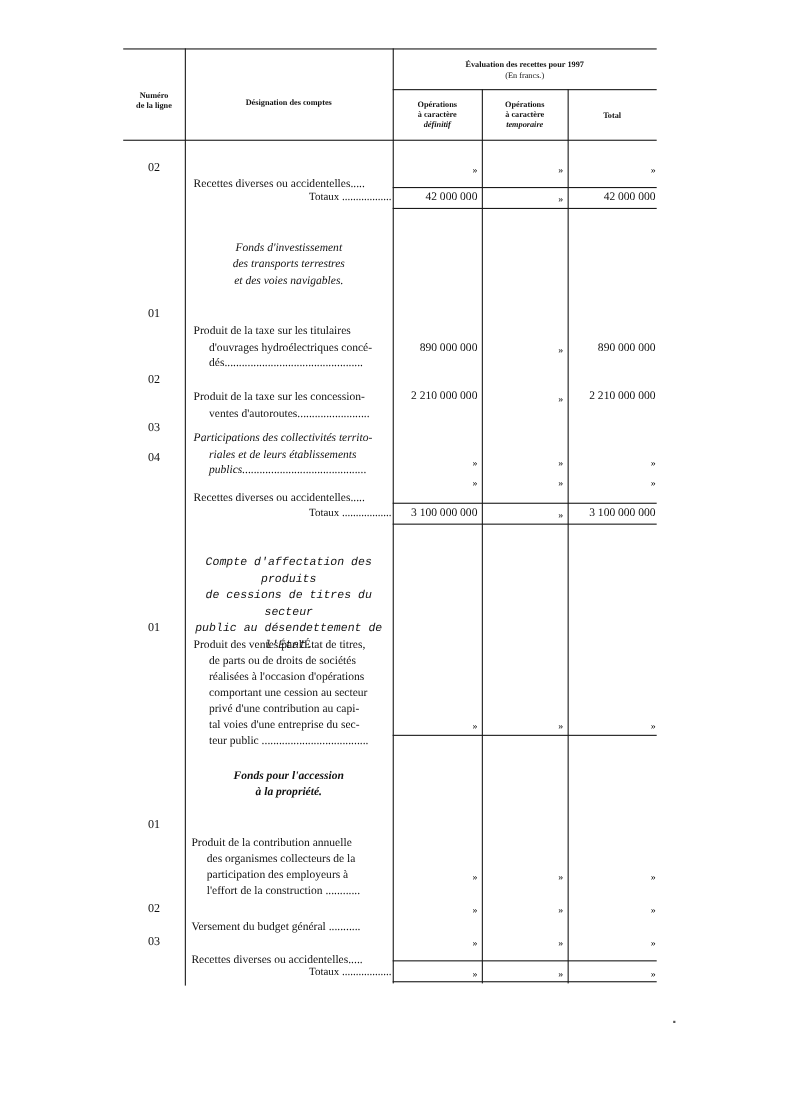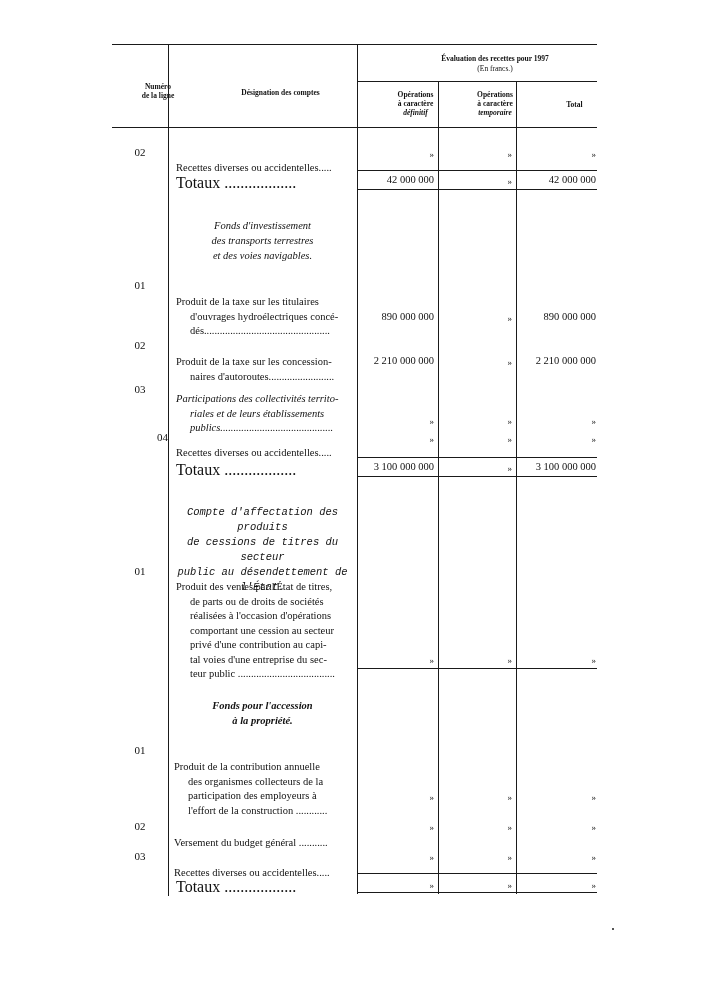--- a/index.html
+++ b/index.html
@@ -1,32 +1,32 @@
 <!DOCTYPE html>
 <html><head>
 <meta charset="utf-8">
 <style>
   html, body { margin: 0; padding: 0; background: #ffffff; }
   body { width: 728px; height: 1007px; position: relative; overflow: hidden;
          font-family: "Liberation Serif", "DejaVu Serif", serif; color: #111; }
   .abs { position: absolute; }
   .hline { position: absolute; height: 0; border-top: 1.3px solid #1a1a1a; }
   .vline { position: absolute; width: 0; border-left: 1.3px solid #1a1a1a; }
-  .hdr { font-size: 7.5px; font-weight: bold; text-align: center; line-height: 9px; padding-left: 18px; }
+  .hdr { font-size: 7.5px; font-weight: bold; text-align: center; line-height: 9px; }
   .hdr-sub { font-size: 7.5px; font-weight: normal; }
   .num { font-size: 11px; width: 56px; text-align: center; left: 112px; }
   .desc { font-size: 10.5px; line-height: 14.5px; left: 176px; width: 180px; margin-top: 16px; }
   .desc .cont { padding-left: 14px; display: block; }
   .ital { font-style: italic; text-align: center; left: 168px; width: 189px; font-size: 10.5px; line-height: 15px; }
   .val { font-size: 10.5px; text-align: right; }
   .c1 { left: 357px; width: 77px; }
   .c2 { left: 438px; width: 74px; }
   .c3 { left: 516px; width: 80px; }
   .raq { font-size: 9px; }
-  .tot { font-size: 16px; left: 176px; width: 180px; text-align: left; }
+  .tot { font-size: 10px; left: 176px; width: 180px; text-align: right; }
 </style>
 </head>
 <body>
 
 <div>
 
   <div class="hline" style="left:112px; width:485px; top:44px;"></div>
 
   <div class="hline" style="left:357px; width:240px; top:81px;"></div>
 
@@ -99,41 +99,41 @@
     </div>
     <div class="abs val c1" style="top:311px;">890 000 000</div>
     <div class="abs val raq c2" style="top:313px;">»</div>
     <div class="abs val c3" style="top:311px;">890 000 000</div>
   </div>
 
   <div>
     <div class="abs num" style="top:339px;">02</div>
     <div class="abs desc" style="top:339px;">
       <span>Produit de la taxe sur les concession-</span>
-      <span class="cont">naires d'autoroutes.........................</span>
+      <span class="cont">ventes d'autoroutes.........................</span>
     </div>
     <div class="abs val c1" style="top:355px;">2 210 000 000</div>
     <div class="abs val raq c2" style="top:357px;">»</div>
     <div class="abs val c3" style="top:355px;">2 210 000 000</div>
   </div>
 
   <div>
     <div class="abs num" style="top:383px;">03</div>
     <div class="abs desc" style="top:376px;font-style:italic;">
       <span>Participations des collectivités territo-</span>
       <span class="cont">riales et de leurs établissements</span>
       <span class="cont">publics...........................................</span>
     </div>
     <div class="abs val raq c1" style="top:416px;">»</div>
     <div class="abs val raq c2" style="top:416px;">»</div>
     <div class="abs val raq c3" style="top:416px;">»</div>
   </div>
 
   <div>
-    <div class="abs num" style="top:431px;text-align:right;">04</div>
+    <div class="abs num" style="top:410px;">04</div>
     <div class="abs desc" style="top:430px;">
       <span>Recettes diverses ou accidentelles.....</span>
     </div>
     <div class="abs val raq c1" style="top:434px;">»</div>
     <div class="abs val raq c2" style="top:434px;">»</div>
     <div class="abs val raq c3" style="top:434px;">»</div>
   </div>
 
   <div>
     <div class="abs tot" style="top:461px;">Totaux ..................</div>

